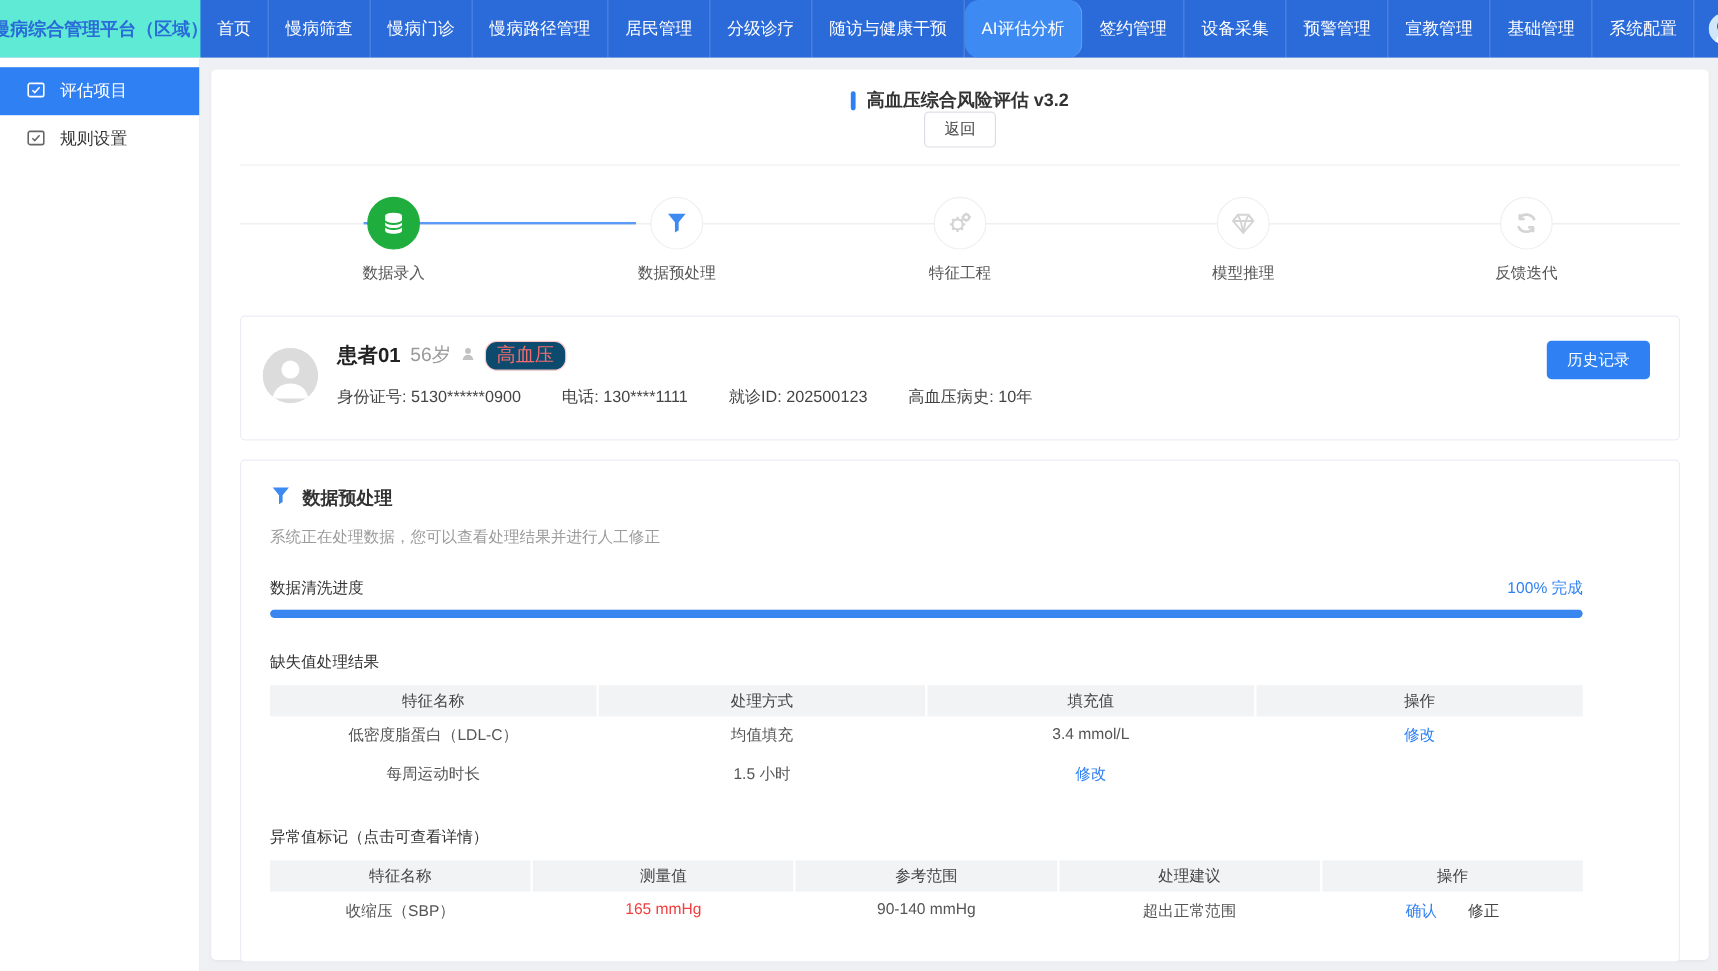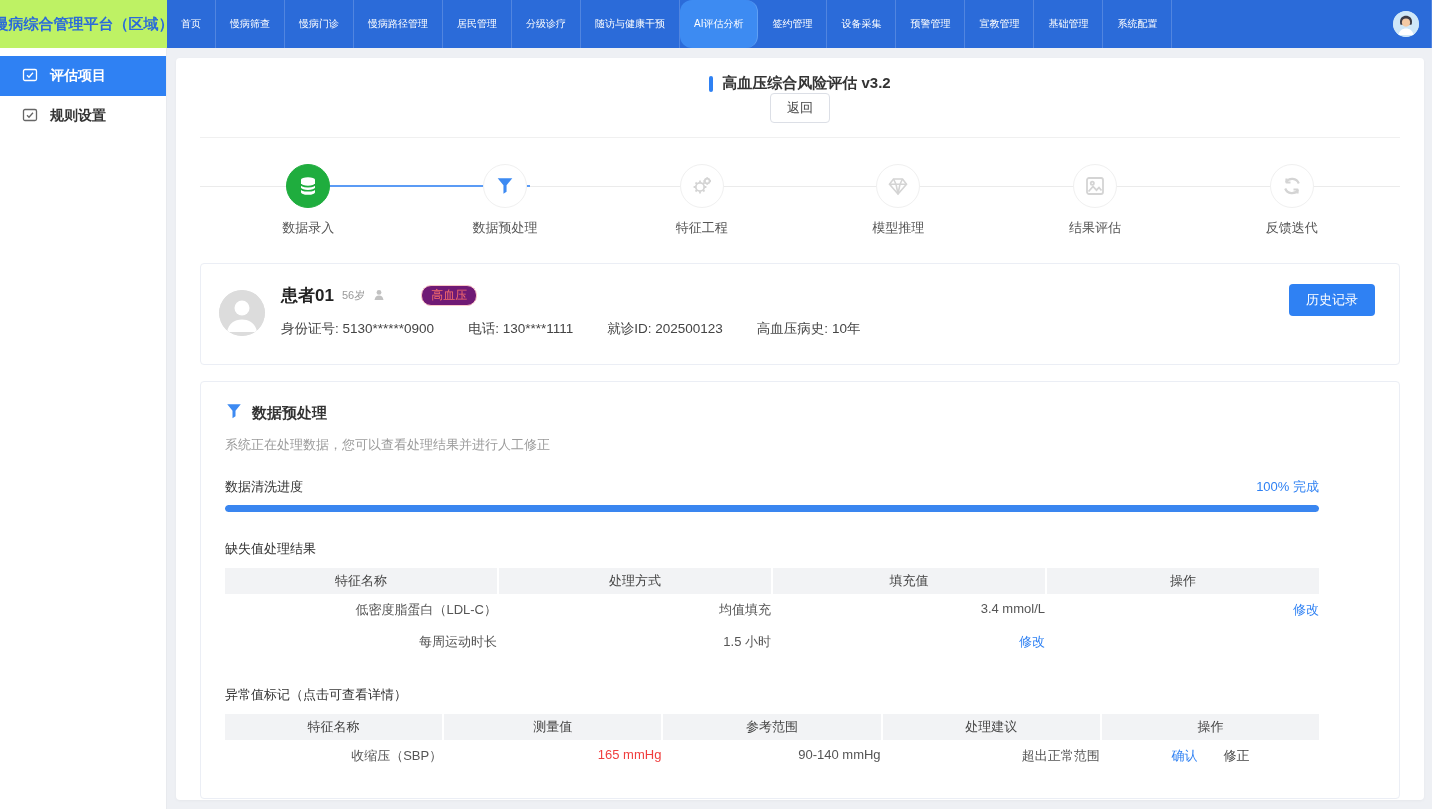--- a/index.html
+++ b/index.html
@@ -1,31 +1,31 @@
 <!DOCTYPE html>
 <html><head>
 <meta charset="utf-8">
 <style>
   * { margin:0; padding:0; box-sizing:border-box; }
   html,body { width:1432px; height:809px; overflow:hidden; font-family:"Liberation Sans","DejaVu Sans",sans-serif; background:#eef0f4; }
 
   
   .topbar { height:48px; background:#2b6bd9; display:flex; align-items:stretch; }
-  .logo { width:167px; background:#bef264; color:#2b6bd9; font-weight:bold; font-size:15px; display:flex; align-items:center; justify-content:center; white-space:nowrap; }
+  .logo { width:167px; background:#5eead4; color:#2b6bd9; font-weight:bold; font-size:15px; display:flex; align-items:center; justify-content:center; white-space:nowrap; }
   .nav { display:flex; align-items:stretch; flex:1; }
-  .nav-item { color:#fff; font-size:10px; padding:0 14px; display:flex; align-items:center; cursor:pointer; border-right:1px solid rgba(255,255,255,.18); white-space:nowrap; }
+  .nav-item { color:#fff; font-size:14px; padding:0 14px; display:flex; align-items:center; cursor:pointer; border-right:1px solid rgba(255,255,255,.18); white-space:nowrap; }
   .nav-item.active { background:#3d8bf2;border-radius:12px; }
   .nav-right { display:flex; align-items:stretch; }
   .user { display:flex; align-items:center; gap:7px; color:#fff; font-size:14px; padding:0 12px; cursor:pointer; border-right:1px solid rgba(255,255,255,.18); }
   .avatar-sm { width:26px; height:26px; border-radius:50%; background:#cfe7f8; overflow:hidden; display:inline-block; }
 
   
   .layout { display:flex; height:761px; }
   .sidebar { width:167px; background:#fff; border-right:1px solid #e8eaee; padding-top:8px; flex:none; }
-  .side-item { height:40px; display:flex; align-items:center; gap:12px; padding:0 0 0 22px; font-size:14px; color:#333; cursor:pointer;font-weight:bold; }
+  .side-item { height:40px; display:flex; align-items:center; gap:12px; padding:0 0 0 22px; font-size:14px; color:#333; cursor:pointer; }
   .side-item svg { flex:none; }
   .side-item.active { background:#2f81f3; color:#fff; }
 
   .main { flex:1; padding:10px 8px 9px 9px; overflow:hidden; }
   .content-card { background:#fff; border-radius:4px; height:100%; padding:16px 24px 14px 24px; box-shadow:0 1px 3px rgba(0,0,0,.04); display:flex; flex-direction:column; }
 
   
   .page-head { display:flex; justify-content:space-between; align-items:center; padding-bottom:14px; border-bottom:1px solid #f0f0f0;flex-direction:column; }
   .page-title-wrap { display:flex; align-items:center; gap:9px; }
   .title-bar { width:4px; height:16px; background:#2f81f3; border-radius:2px; }
@@ -41,22 +41,22 @@
   .step.done .step-circle { background:#1fad3e; border-color:#1fad3e; }
   .step-label { margin-top:11px; font-size:13px; color:#555; }
 
   
   .panel { border:1px solid #ebeef5; border-radius:4px; background:#fff; }
   .patient-card { margin-top:16px; padding:20px 24px 26px 18px; display:flex; align-items:flex-start; }
   .avatar-lg { width:46px; height:46px; border-radius:50%; background:#dcdcdc; flex:none; margin-top:6px; overflow:hidden; }
   .patient-info { margin-left:16px; flex:1; }
   .p-row1 { display:flex; align-items:center; gap:8px; }
   .p-name { font-size:17px; font-weight:bold; color:#222; }
-  .p-age { font-size:11px; color:#9a9a9a; }
-  .tag { background:#701a75; border:1px solid #fbc9c9; color:#f56c6c; font-size:12px; padding:1px 9px; border-radius:10px;margin-left:28px; }
+  .p-age { font-size:16px; color:#9a9a9a; }
+  .tag { background:#0c4a6e; border:1px solid #fbc9c9; color:#f56c6c; font-size:16px; padding:1px 9px; border-radius:10px; }
   .p-row2 { margin-top:13px; display:flex; align-items:center; font-size:13.5px; color:#444; }
   .p-meta { margin-right:34px; white-space:nowrap; }
   .btn-primary { background:#2f81f3; color:#fff; border:none; border-radius:4px; font-size:13px; padding:7px 17px; cursor:pointer; font-family:inherit; }
 
   
   .process-card { margin-top:16px; padding:20px 24px 26px 24px; flex:1; }
   .proc-head { display:flex; align-items:center; gap:9px; }
   .proc-title { font-size:15px; font-weight:bold; color:#333; }
   .proc-desc { margin-top:12px; font-size:13px; color:#9b9b9b; }
   .proc-body { padding-right:56px; }
@@ -66,21 +66,21 @@
   .progress-track { margin-top:9px; height:7px; border-radius:4px; background:#ebeef5; overflow:hidden; }
   .progress-fill { height:100%; background:#3a86f0; border-radius:4px; width:100%; }
 
   .tbl-title { margin-top:28px; font-size:13px; color:#333; }
   .tbl { margin-top:10px; }
   .tbl-head { display:grid; gap:2px; }
   .cols4 { grid-template-columns:repeat(4,1fr); }
   .cols5 { grid-template-columns:repeat(5,1fr); }
   .th { background:#f2f3f5; text-align:center; font-size:13px; color:#444; padding:4px 0; }
   .tr { display:grid; gap:2px; }
-  .td { text-align:right; font-size:13px; color:#555; padding:7px 0; }
+  .td { text-align:center; font-size:13px; color:#555; padding:7px 0; }
   .link { color:#2f81f3; cursor:pointer; }
   .danger { color:#f03e3e; }
   .td-actions { display:flex; justify-content:center; gap:26px; }
   .plain-action { color:#444; cursor:pointer; }
 
   
   .footer-row { display:flex; justify-content:space-between; align-items:center; margin-top:18px; padding:0 2px 4px 2px; }
   .btn-prev { background:#fff; border:1px solid #d9d9d9; border-radius:6px; font-size:14px; color:#333; padding:8px 24px; display:flex; align-items:center; gap:10px; cursor:pointer; font-family:inherit; }
   .btn-next { background:#2f81f3; color:#fff; border:none; border-radius:4px; font-size:14px; padding:8px 18px; display:flex; align-items:center; gap:10px; cursor:pointer; font-family:inherit; }
   .arrow { font-weight:bold; font-size:15px; }
@@ -195,30 +195,20 @@
         <div class="step">
           <div class="step-circle">
             <svg width="24" height="24" viewBox="0 0 24 24" stroke="#d4d4d4" fill="none" stroke-width="1.6">
                 <path d="M7.5 5h9l4 5.2L12 20 3.5 10.2 7.5 5z"></path>
                 <path d="M3.5 10.2h17M7.5 5l2.5 5.2L12 20l2-9.8L16.5 5"></path>
               </svg>
           </div>
           <div class="step-label">模型推理</div>
         </div>
 
-        <div class="step">
-          <div class="step-circle">
-            <svg width="24" height="24" viewBox="0 0 24 24" stroke="#d4d4d4" fill="none" stroke-width="1.8">
-                <rect x="4" y="4" width="16" height="16" rx="2"></rect>
-                <circle cx="9.3" cy="9.3" r="1.6"></circle>
-                <path d="M5.5 17.5l4.5-5 3.5 3.7 2.5-2.7 2.5 3"></path>
-              </svg>
-          </div>
-          <div class="step-label">结果评估</div>
-        </div>
 
         <div class="step">
           <div class="step-circle">
             <svg width="24" height="24" viewBox="0 0 24 24" stroke="#d4d4d4" fill="none" stroke-width="2.2">
                 <path d="M18.8 9.5A7.2 7.2 0 0 0 6 8.2"></path>
                 <path d="M5.2 14.5A7.2 7.2 0 0 0 18 15.8"></path>
                 <path d="M6.5 4.5v4h4" stroke-linejoin="round"></path>
                 <path d="M17.5 19.5v-4h-4" stroke-linejoin="round"></path>
               </svg>
           </div>

